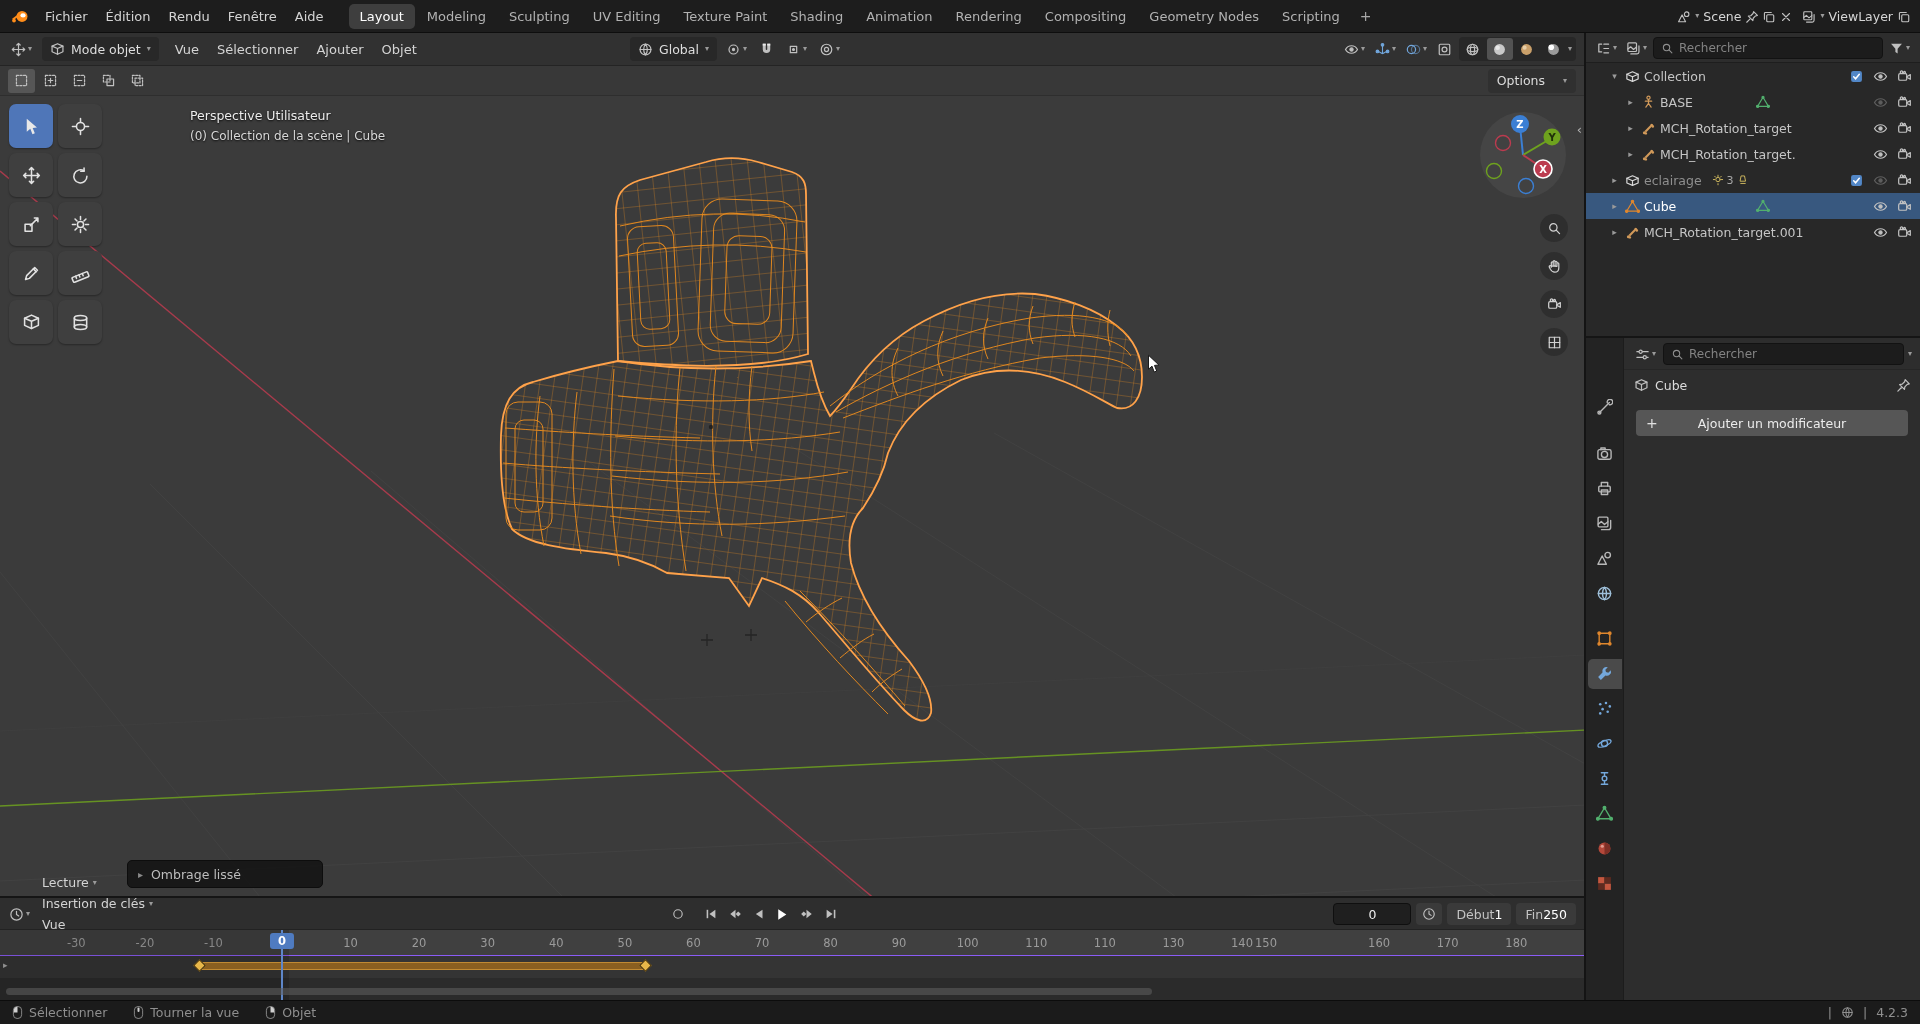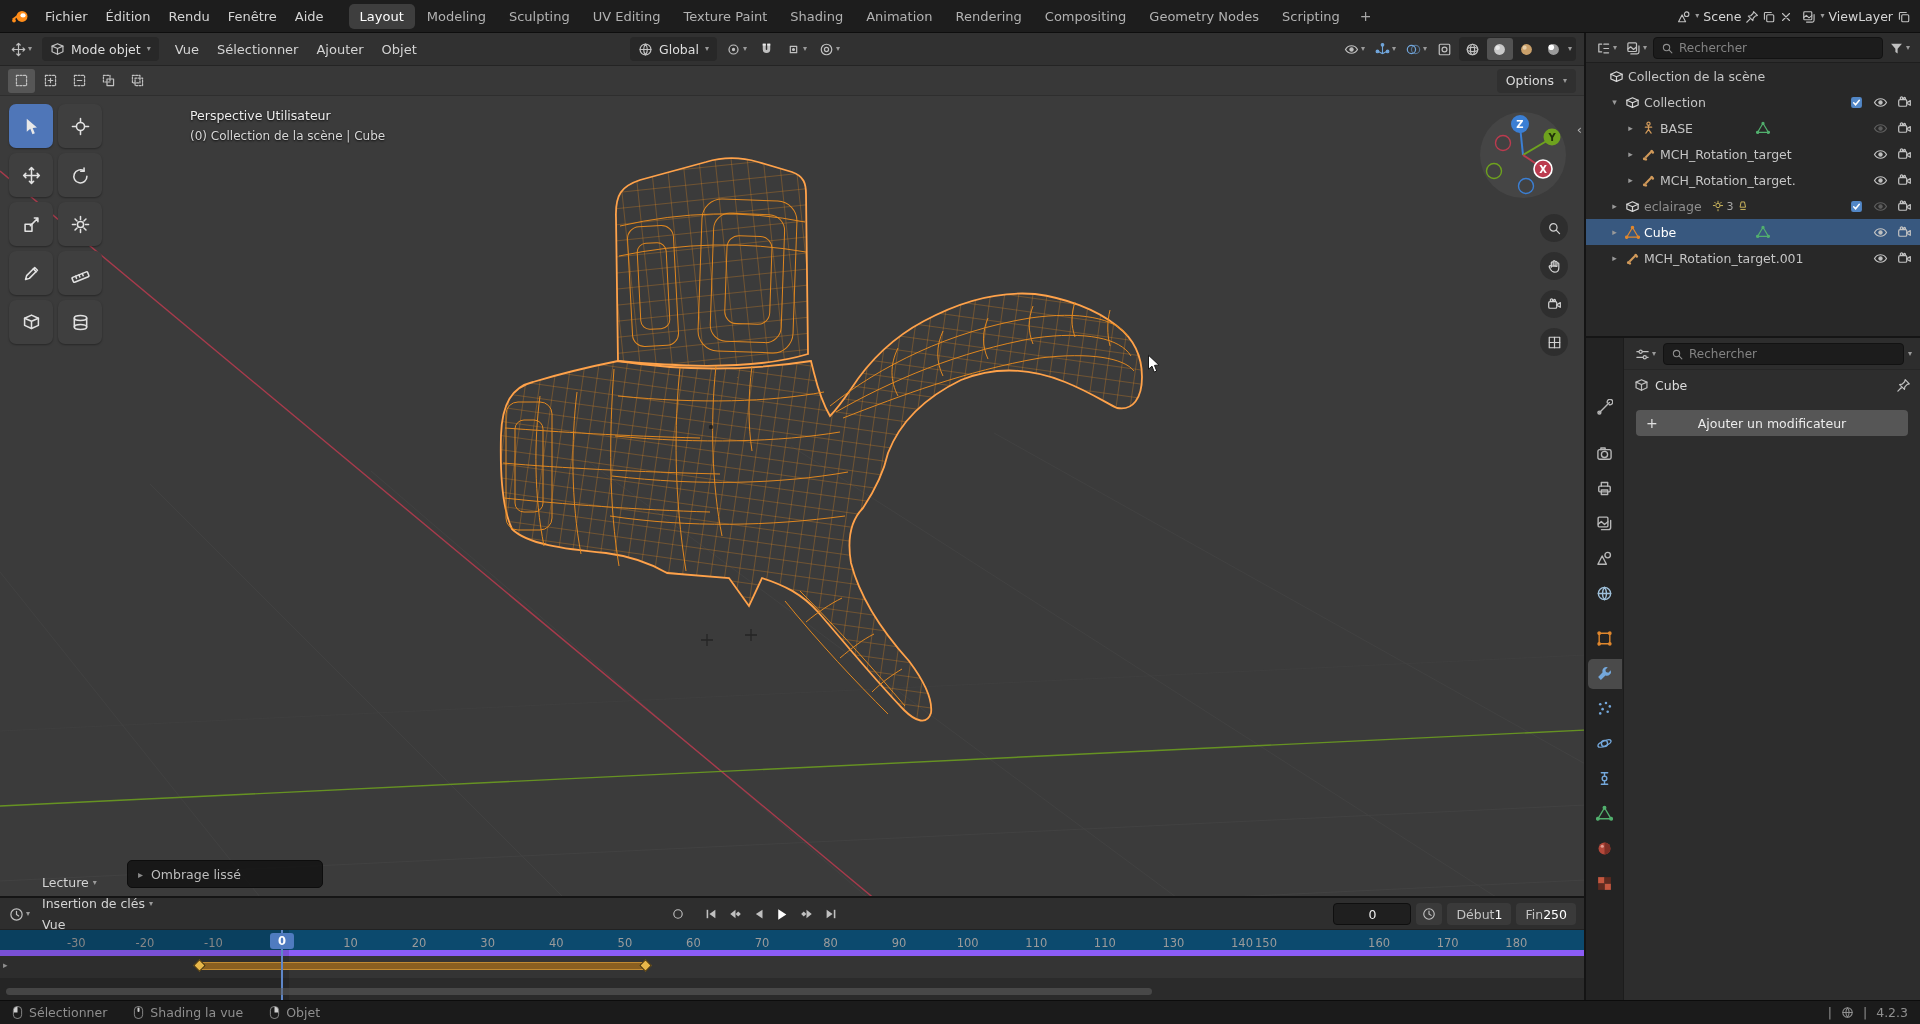--- a/index.html
+++ b/index.html
@@ -36,21 +36,21 @@
 #vph-menus{display:flex;align-items:center}
 #vph-center{position:absolute;left:630px;display:flex;align-items:center;gap:6px}
 #vph-right{position:absolute;right:8px;display:flex;align-items:center;gap:4px}
 #shading-group{display:flex;align-items:center;background:#272727;border-radius:4px;padding:1px 4px 1px 1px;gap:1px}
 .shd{width:26px;height:22px;display:flex;align-items:center;justify-content:center;border-radius:3px}
 .shd.active{background:#525252}
 #vp-tools-row{position:absolute;left:0;top:66px;width:1584px;height:30px;background:#383838;border-bottom:1px solid #2e2e2e;display:flex;align-items:center;padding:0 8px;z-index:40}
 #selmode{display:flex;gap:2px}
 .sm-btn{width:27px;height:24px;border-radius:3px;display:flex;align-items:center;justify-content:center;color:#cfcfcf}
 .sm-btn.active{background:#565656}
-#options-btn{margin-left:auto;display:flex;align-items:center;gap:9px;background:#303030;height:24px;padding:0 9px;border-radius:4px;font-size:12.5px;color:#dcdcdc}
+#options-btn{margin-left:auto;display:flex;align-items:center;gap:18px;background:#303030;height:24px;padding:0 9px;border-radius:4px;font-size:12.5px;color:#dcdcdc}
 
 
 #viewport{position:absolute;left:0;top:96px;width:1584px;height:800px;background:var(--vpbg);overflow:hidden}
 #scene-svg{position:absolute;left:0;top:0}
 #vp-label1{position:absolute;left:190px;top:12px;font-size:12.5px;color:#ececec;text-shadow:0 1px 2px rgba(0,0,0,.85)}
 #vp-label2{position:absolute;left:190px;top:33px;font-size:12px;color:#d8d8d8;text-shadow:0 1px 2px rgba(0,0,0,.85)}
 #vp-toolbar{position:absolute;left:9px;top:8px;display:grid;grid-template-columns:44px 44px;grid-auto-rows:44px;gap:5px}
 .tool-btn{background:#3f3f3f;border-radius:7px;display:flex;align-items:center;justify-content:center;box-shadow:0 1px 2px rgba(0,0,0,.35)}
 .tool-btn .ic{width:19px;height:19px;color:#e2e2e2}
 .tool-btn.active{background:#4f76b8}
@@ -75,21 +75,21 @@
 .pb.main .ic{color:#fff;width:17px;height:17px}
 .pb .ic{width:14px;height:14px}
 #tl-fields{position:absolute;right:8px;top:0;height:32px;display:flex;align-items:center;gap:5px}
 #tl-frame{width:78px;height:22px;background:#1f1f1f;border:1px solid #0f0f0f;border-radius:4px;color:#ededed;text-align:center;font-size:12.5px}
 .tl-iconbtn{width:26px;height:22px;background:#3a3a3a;border-radius:4px;display:flex;align-items:center;justify-content:center}
 .tl-iconbtn .ic{width:14px;height:14px}
 .tl-field{height:22px;background:#3a3a3a;border-radius:4px;padding:0 9px;display:flex;align-items:center;font-size:12.5px}
 .tl-field .fl{color:#c3c3c3}
 .tl-field .fv{color:#fff}
 #tl-body{position:absolute;left:0;top:32px;right:0;bottom:0;background:#2b2b2b;overflow:hidden}
-#tl-ruler{position:absolute;left:0;top:0;right:0;height:26px;background:#0c4a6e;border-bottom:6px solid #8b5cf6}
+#tl-ruler{position:absolute;left:0;top:0;right:0;height:26px;background:#404040;border-bottom:1px solid #8b5cf6}
 .tick{position:absolute;top:6px;transform:translateX(-50%);font-size:11.5px;color:#9b9b9b}
 #tl-channel{position:absolute;left:0;top:26px;right:0;height:22px;background:rgba(255,255,255,.045)}
 #tl-prerange{position:absolute;left:0;top:0;bottom:0;background:rgba(0,0,0,.13)}
 #tl-band{position:absolute;top:32px;height:8px;background:#8a5f20;border:1px solid #c08a33}
 .kf{position:absolute;top:31px;width:9px;height:9px;background:#e7b74a;border:1px solid #38280a;transform:rotate(45deg)}
 #tl-playhead{position:absolute;top:0;bottom:0;width:2px;background:#5e86c8}
 #tl-badge{position:absolute;top:3px;left:50%;transform:translateX(-50%);background:#4f7bc0;color:#fff;font-size:11.5px;font-weight:bold;padding:1px 8px;border-radius:3px}
 #tl-scrollbar{position:absolute;left:6px;bottom:5px;width:1146px;height:7px;border-radius:4px;background:#616161;opacity:.55}
 #tl-chan-arrow{position:absolute;left:3px;top:30px;color:#8f8f8f;font-size:9px}
 
@@ -836,31 +836,20 @@
       <span class="hbtn">
           <span id="ol-filter"><span class="ic ">
               <svg viewBox="0 0 16 16" fill="currentColor">
                 <path d="M2.2 3h11.6L9.2 8.3v4.9L6.8 11.6V8.3z"></path>
               </svg>
             </span></span>
           <span class="chev">▾</span>
         </span>
     </div>
     <div id="ol-rows">
-        <div class="ol-row" style="padding-left:6px">
-          <span class="ol-arrow"></span>
-          <span class="ic oli c-light">
-            <svg viewBox="0 0 16 16" fill="none" stroke="currentColor" stroke-width="1.3" stroke-linecap="round" stroke-linejoin="round">
-              <path d="M2 5.6 8 3l6 2.6v5L8 13.2 2 10.6z"></path>
-              <path d="M2 5.6 8 8.2l6-2.6M8 8.2v5"></path>
-            </svg>
-          </span>
-          <span class="ol-label">Collection de la scène</span>
-          <span class="ol-ctrls"></span>
-        </div>
         <div class="ol-row" style="padding-left:22px">
           <span class="ol-arrow">▾</span>
           <span class="ic oli c-light">
             <svg viewBox="0 0 16 16" fill="none" stroke="currentColor" stroke-width="1.3" stroke-linecap="round" stroke-linejoin="round">
               <path d="M2 5.6 8 3l6 2.6v5L8 13.2 2 10.6z"></path>
               <path d="M2 5.6 8 8.2l6-2.6M8 8.2v5"></path>
             </svg>
           </span>
           <span class="ol-label">Collection</span>
           <span class="ol-ctrls">
@@ -1278,21 +1267,21 @@
           </span>
           <span>Sélectionner</span>
         </span>
         <span class="hint">
           <span class="ic ">
             <svg viewBox="0 0 12 16">
               <rect x="1.5" y="1.5" width="9" height="13" rx="4" fill="none" stroke="#8f8f8f"></rect>
               <rect x="4.9" y="2.6" width="2.2" height="4.8" rx="1.1" fill="#d0d0d0"></rect>
             </svg>
           </span>
-          <span>Shading la vue</span>
+          <span>Tourner la vue</span>
         </span>
         <span class="hint">
           <span class="ic ">
             <svg viewBox="0 0 12 16">
               <rect x="1.5" y="1.5" width="9" height="13" rx="4" fill="none" stroke="#8f8f8f"></rect>
               <path d="M6 1.8A4 4 0 0 1 10 5.8V8H6z" fill="#d0d0d0"></path>
             </svg>
           </span>
           <span>Objet</span>
         </span>

